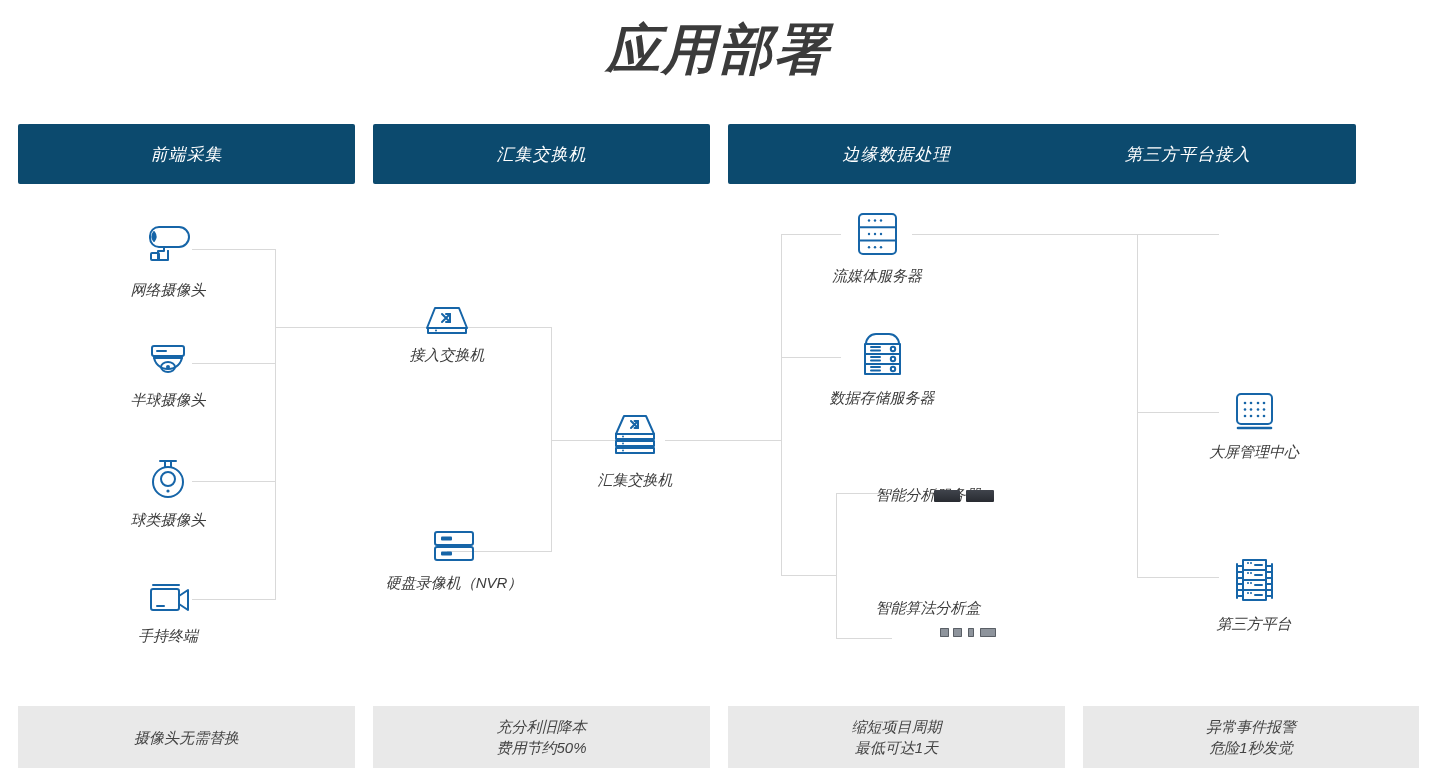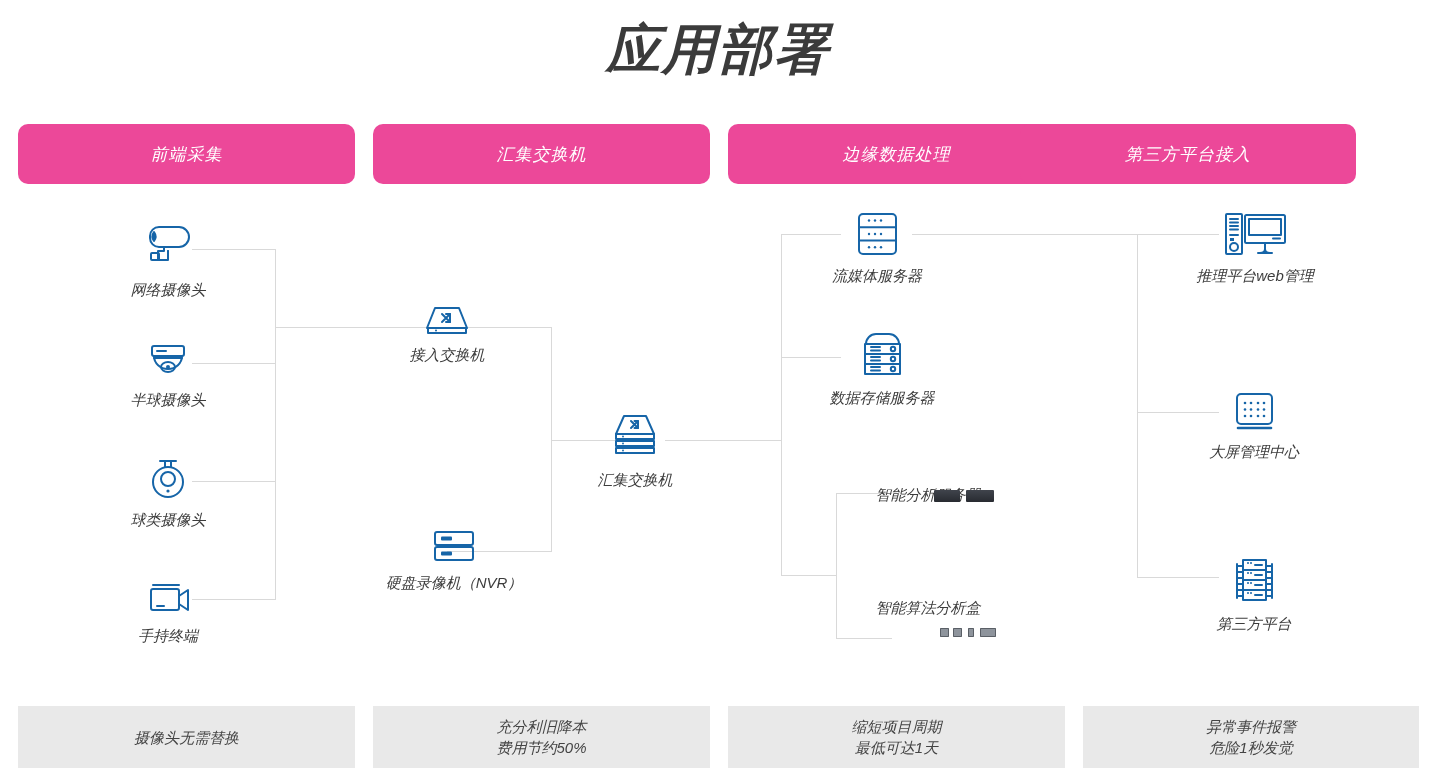--- a/index.html
+++ b/index.html
@@ -34,27 +34,27 @@
     font-weight: bold;
     color: #3b3b3b;
     letter-spacing: 2px;
   }
 
   
   .col-header {
     position: absolute;
     top: 124px;
     height: 60px;
-    background: #ec4899;
+    background: #0c4a6e;
     color: #ffffff;
     font-size: 17px;
     display: flex;
     align-items: center;
     justify-content: center;
-    border-radius: 10px;
+    border-radius: 2px;
     letter-spacing: 1px;
   }
   .col-header.c1 { left: 18px;   width: 337px; }
   .col-header.c2 { left: 373px;  width: 337px; }
   .col-header.c3 { left: 728px;  width: 337px; }
   .col-header.c4 { left: 1020px; width: 336px; }
 
   
   .col-footer {
     position: absolute;
@@ -354,38 +354,20 @@
       <span class="devbox dev-box">
         <span class="port" style="left:12px;"></span>
         <span class="port" style="left:25px;"></span>
         <span class="port" style="left:40px; width:6px;"></span>
         <span class="port" style="left:52px; width:16px;"></span>
       </span>
     </span>
     <span class="lbl">智能算法分析盒</span>
   </div>
 
-  <div class="node" style="left:1155px; top:210px;">
-    <span class="ico">
-      <svg width="74" height="48" viewBox="0 0 74 48">
-        <g fill="none" stroke="#1665a8" stroke-width="2" stroke-linejoin="round" stroke-linecap="round">
-          <rect x="8" y="4" width="16" height="40" rx="1"></rect>
-          <path d="M12 9 h8 M12 12.5 h8 M12 16 h8 M12 19.5 h8"></path>
-          <path d="M12 25 h8"></path>
-          <rect x="12" y="28" width="4" height="3" fill="#1665a8" stroke="none"></rect>
-          <circle cx="16" cy="37" r="4"></circle>
-          <rect x="27" y="5" width="40" height="28" rx="1.5"></rect>
-          <rect x="31" y="9" width="32" height="16"></rect>
-          <path d="M55 28.5 h7"></path>
-          <path d="M47 33 v6 M40 43 h14 M42 43 c3 0 5 -1.5 5 -4 M52 43 c-3 0 -5 -1.5 -5 -4"></path>
-        </g>
-      </svg>
-    </span>
-    <span class="lbl">推理平台web管理</span>
-  </div>
 
   <div class="node" style="left:1154px; top:390px;">
     <span class="ico">
       <svg width="60" height="44" viewBox="0 0 60 44">
         <g fill="none" stroke="#1665a8" stroke-width="2" stroke-linejoin="round" stroke-linecap="round">
           <rect x="13" y="4" width="35" height="30" rx="4"></rect>
           <path d="M14 38 h33" stroke-width="2.6"></path>
           <g fill="#1665a8" stroke="none">
             <circle cx="21" cy="13" r="1.3"></circle>
               <circle cx="27" cy="13" r="1.3"></circle>

